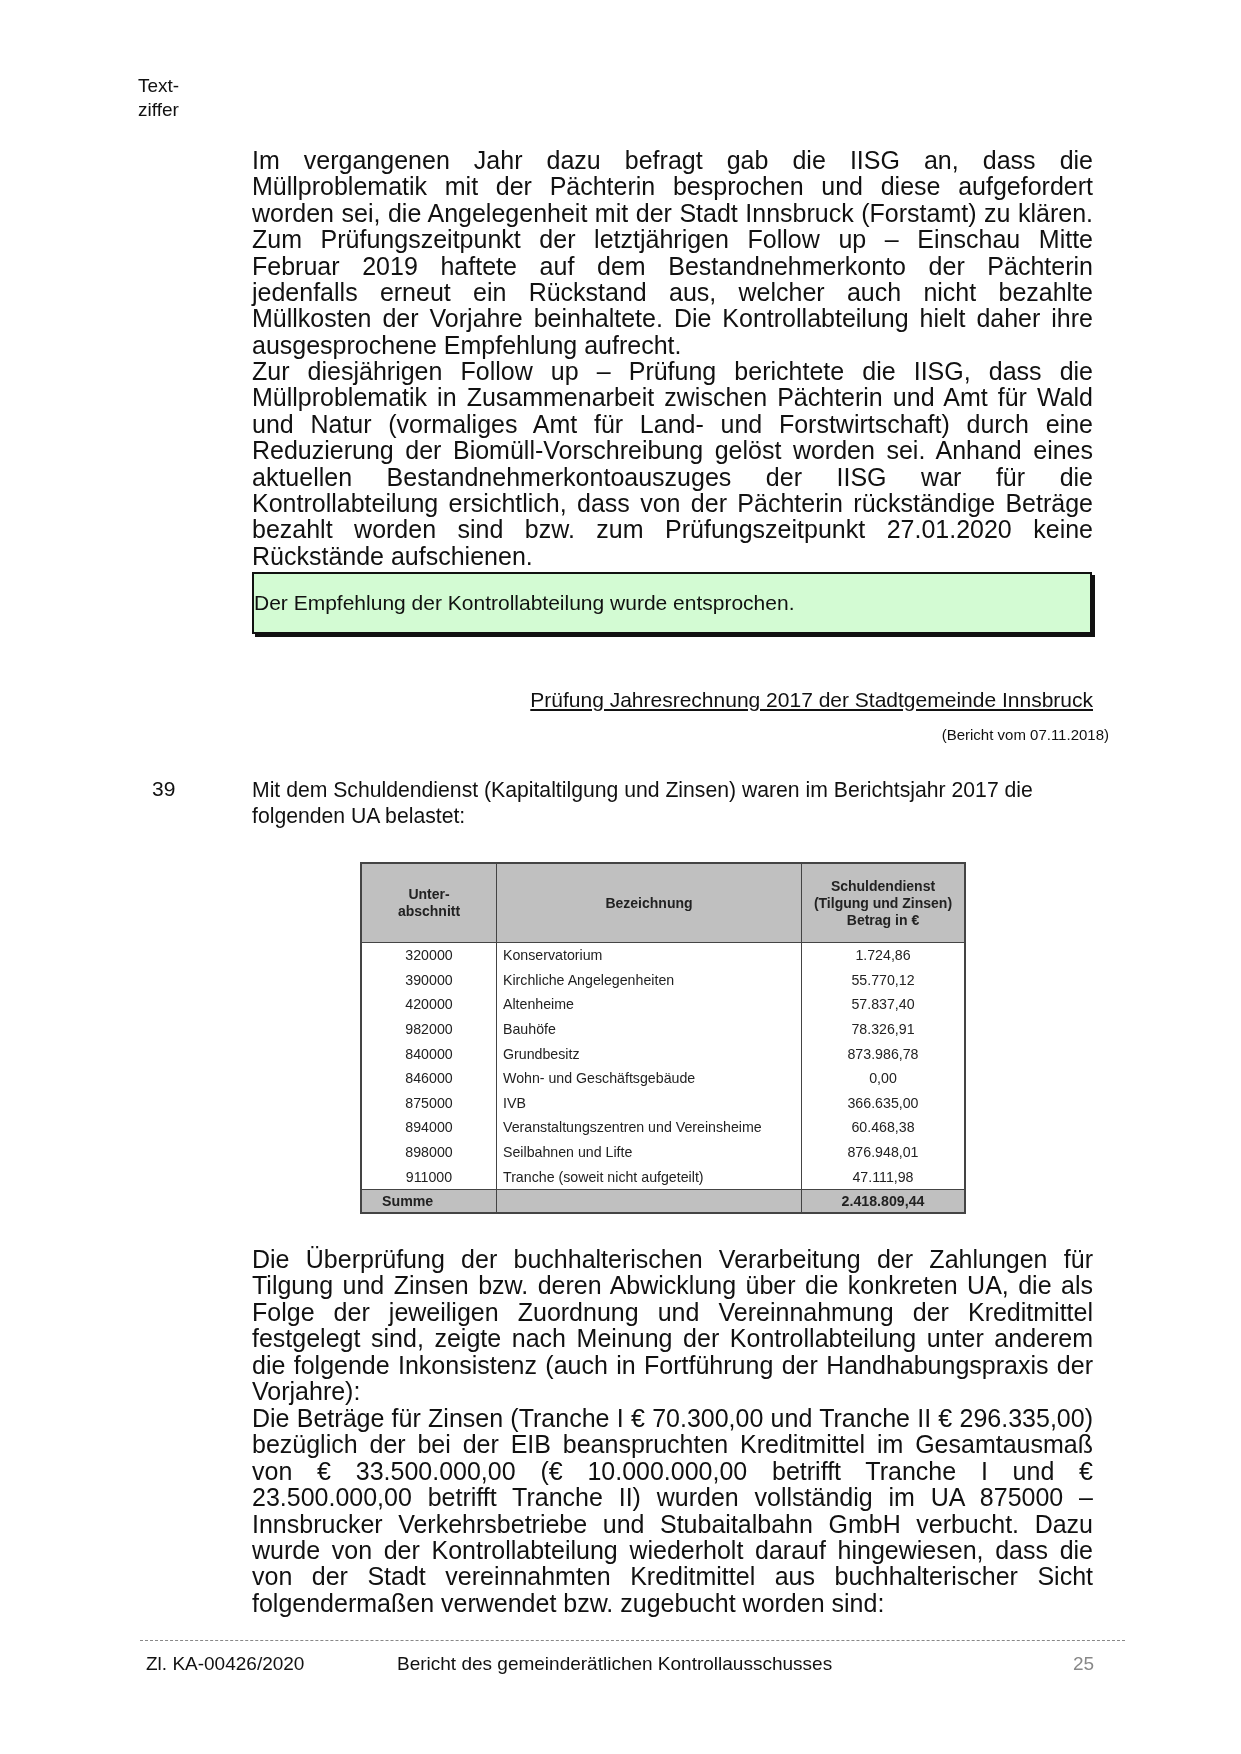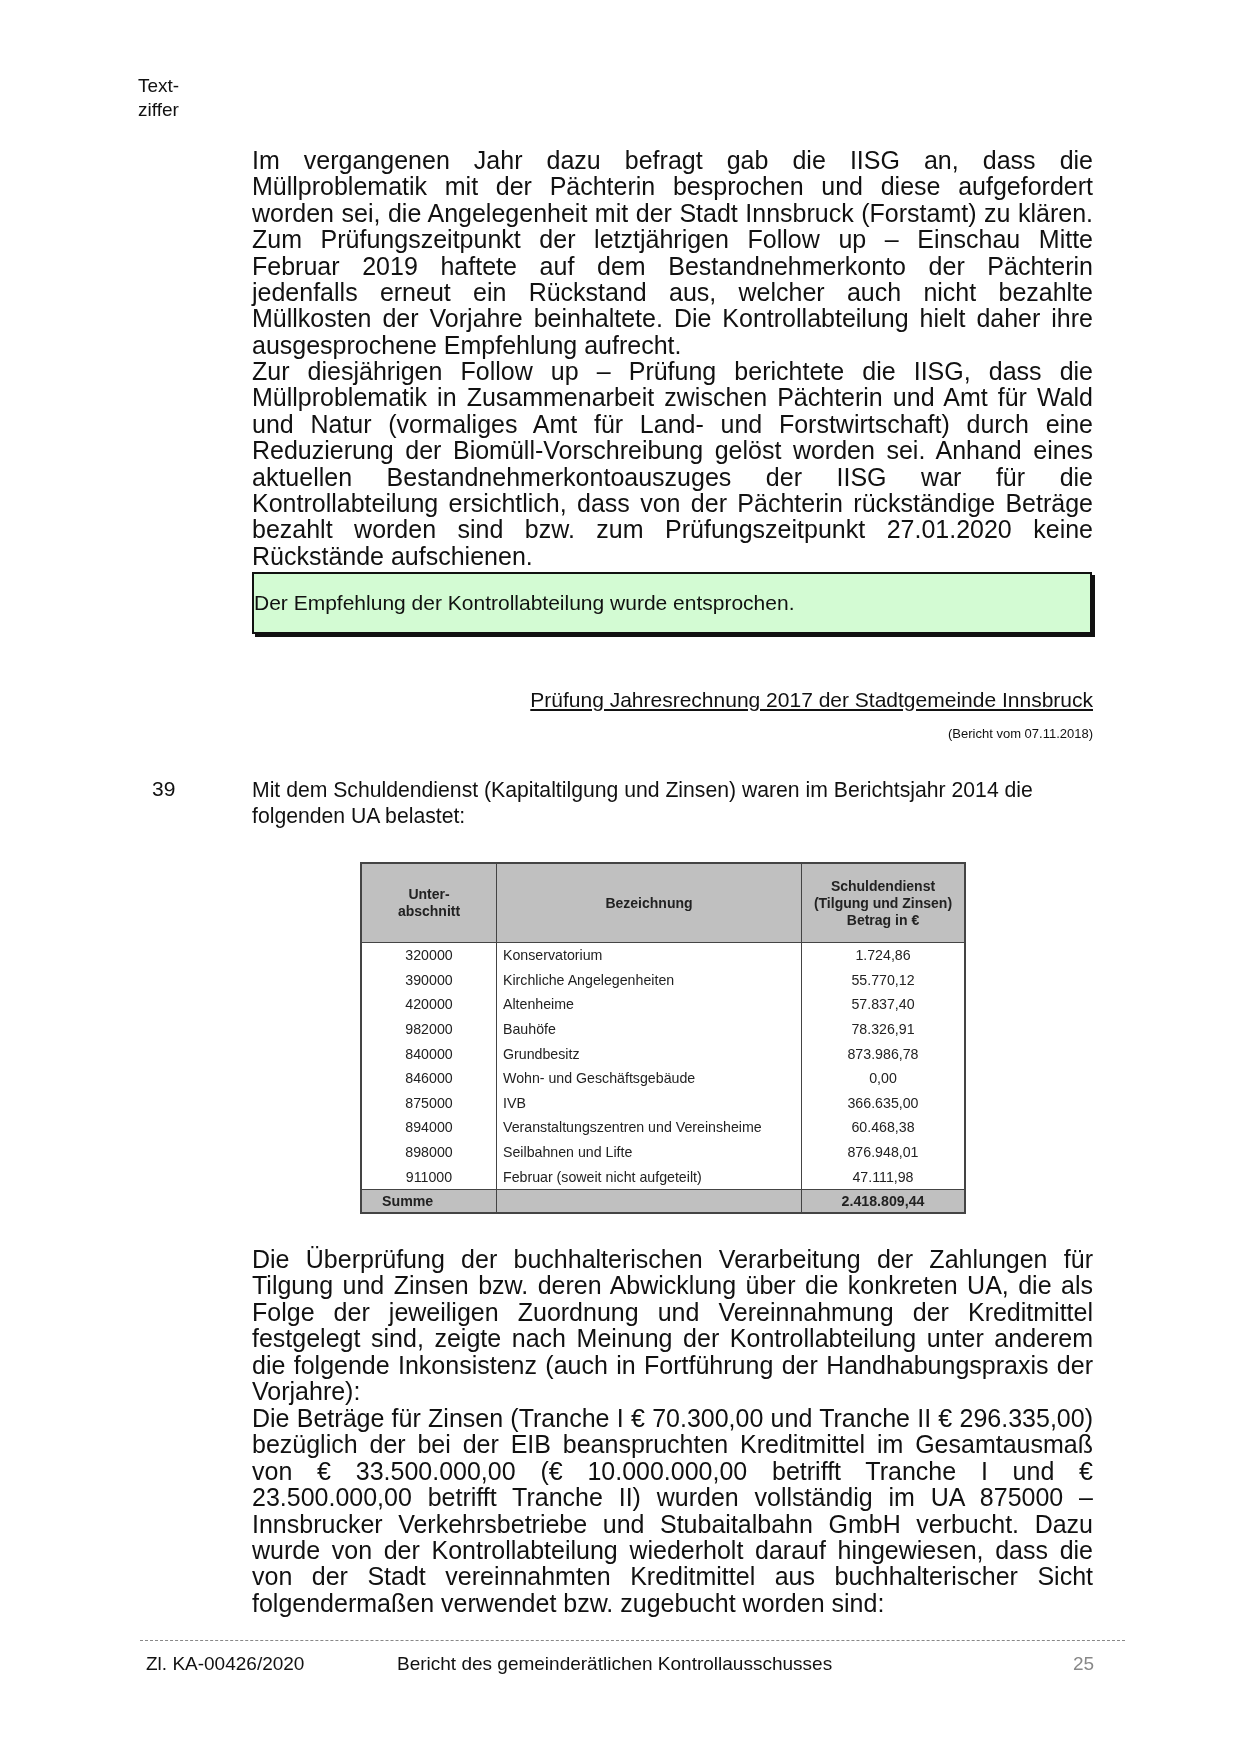--- a/index.html
+++ b/index.html
@@ -11,21 +11,21 @@
           text-align: justify; }
   .p1 { top: 147px; }
   .p2 { top: 358px; }
   .p3 { top: 1246px; }
   .p4 { top: 1405px; }
   .recommend-box { left: 252px; top: 572px; width: 836px; height: 58px;
                    background: #d3fbd3; border: 2px solid #111;
                    box-shadow: 3px 3px 0 #111; display: flex; align-items: center;
                    justify-content: flex-start; font-size: 21px; }
   .section-title { right: 148px; top: 688px; font-size: 21px; text-decoration: underline; }
-  .section-sub { right: 148px; top: 726px; font-size: 13px; text-align: right; }
+  .section-sub { right: 132px; top: 726px; font-size: 15px; text-align: right; }
   .tz-number { left: 152px; top: 777px; font-size: 21px; }
   .p-intro { left: 252px; top: 777px; width: 841px; font-size: 21.2px; line-height: 26.4px; }
 
   table.debt { position: absolute; left: 360px; top: 862px; width: 606px;
                border-collapse: collapse; font-size: 14.2px; color: #222;
                border: 2px solid #444; }
   table.debt th { background: #c0c0c0; font-weight: bold; font-size: 14px;
                   line-height: 17px; height: 78px; border: 1.5px solid #444;
                   text-align: center; vertical-align: middle; padding: 0 4px; }
   table.debt td { height: 24.6px; padding: 0 6px; border-left: 1.5px solid #444;
@@ -56,21 +56,21 @@
 <p class="abs para p2" style="margin:0">Zur diesjährigen Follow up – Prüfung berichtete die IISG, dass die Müllproblematik in Zusammenarbeit zwischen Pächterin und Amt für Wald und Natur (vormaliges Amt für Land- und Forstwirtschaft) durch eine Reduzierung der Biomüll-Vorschreibung gelöst worden sei. Anhand eines aktuellen Bestandnehmerkontoauszuges der IISG war für die Kontrollabteilung ersichtlich, dass von der Pächterin rückständige Beträge bezahlt worden sind bzw. zum Prüfungszeitpunkt 27.01.2020 keine Rückstände aufschienen.</p>
 
 <div class="abs recommendation-box recommend-box">
   <span>Der Empfehlung der Kontrollabteilung wurde entsprochen.</span>
 </div>
 
 <div class="abs section-title">Prüfung Jahresrechnung 2017 der Stadtgemeinde Innsbruck</div>
 <div class="abs section-sub">(Bericht vom 07.11.2018)</div>
 
 <div class="abs tz-number">39</div>
-<p class="abs p-intro" style="margin:0">Mit dem Schuldendienst (Kapitaltilgung und Zinsen) waren im Berichtsjahr 2014 die folgenden UA belastet:</p>
+<p class="abs p-intro" style="margin:0">Mit dem Schuldendienst (Kapitaltilgung und Zinsen) waren im Berichtsjahr 2017 die folgenden UA belastet:</p>
 
 <table class="debt">
   <thead>
     <tr>
       <th style="width:108px; white-space:pre-line">Unter-
 abschnitt</th>
       <th style="width:292px">Bezeichnung</th>
       <th style="white-space:pre-line">Schuldendienst
 (Tilgung und Zinsen)
 Betrag in €</th>
@@ -117,21 +117,21 @@
         <td class="name">Veranstaltungszentren und Vereinsheime</td>
         <td class="amount">60.468,38</td>
       </tr>
     <tr>
         <td class="code">898000</td>
         <td class="name">Seilbahnen und Lifte</td>
         <td class="amount">876.948,01</td>
       </tr>
     <tr>
         <td class="code">911000</td>
-        <td class="name">Februar (soweit nicht aufgeteilt)</td>
+        <td class="name">Tranche (soweit nicht aufgeteilt)</td>
         <td class="amount">47.111,98</td>
       </tr>
     <tr class="sum">
         <td class="code">Summe</td>
         <td class="name"></td>
         <td class="amount">2.418.809,44</td>
       </tr>
   </tbody>
 </table>
 

